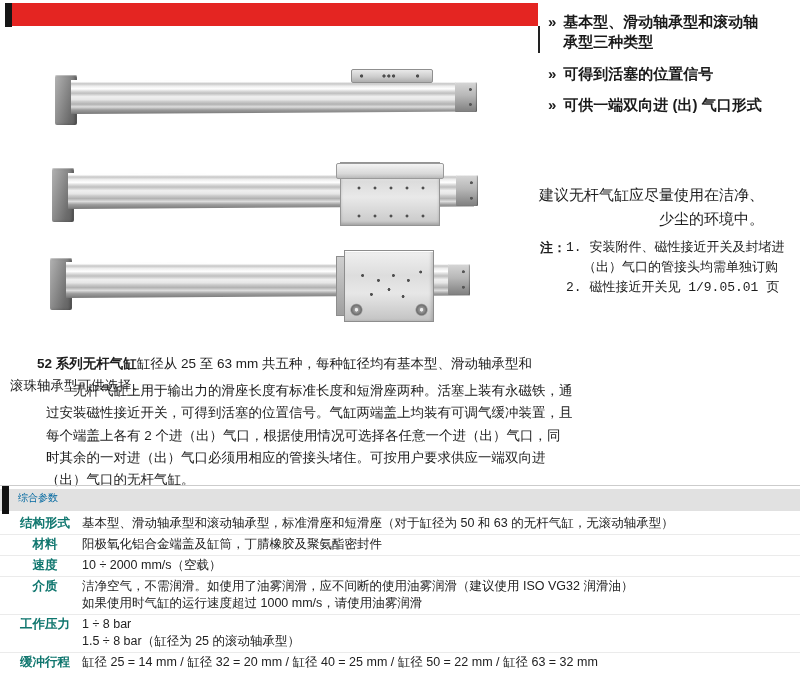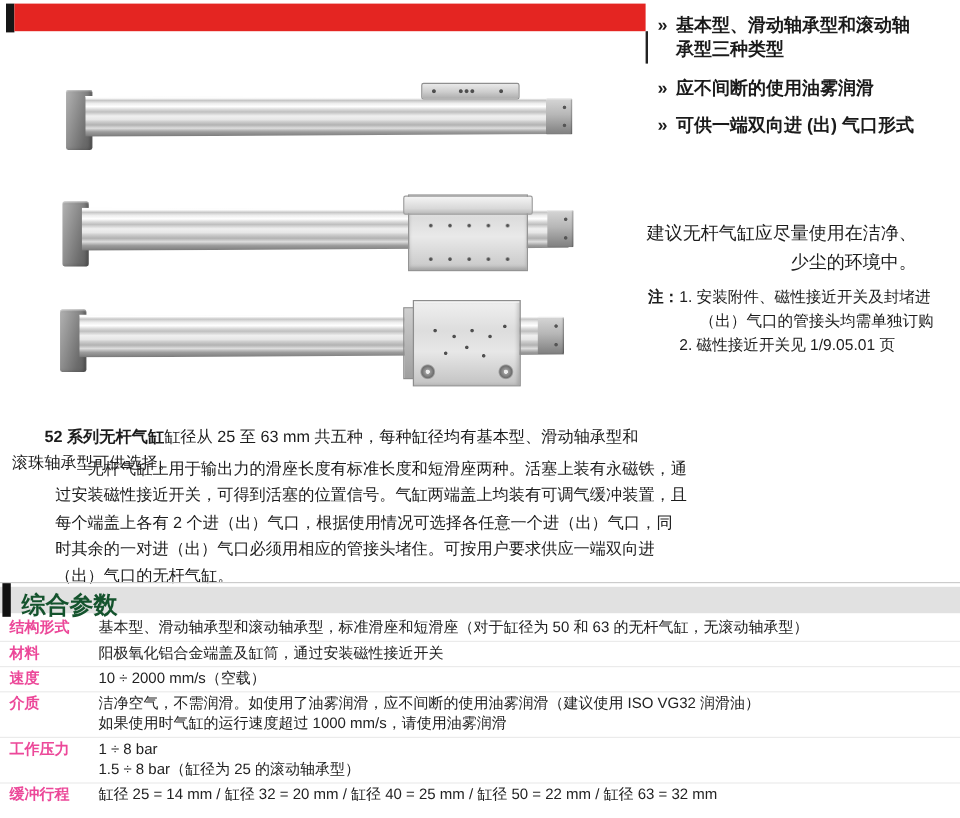--- a/index.html
+++ b/index.html
@@ -15,21 +15,21 @@
   
   .features { position:absolute; left:548px; top:12px; width:250px; list-style:none; }
   .feature { display:flex; gap:7px; font-weight:bold; font-size:15px; line-height:1.32; margin-bottom:12px; color:#1a1a1a; }
   .feature .marker { flex:none; }
   .feature-text { max-width:208px; }
 
   .advisory { position:absolute; left:508px; top:183px; width:256px; font-size:15px; line-height:1.62; text-indent:2em;text-align:right; }
 
   .notes { position:absolute; left:540px; top:238px; width:258px; font-size:13px; line-height:1.55; display:flex; }
   .notes-label { font-weight:bold; flex:none; }
-  .note-items { flex:1; }
+  .note-items { flex:1;font-family:Liberation Mono, monospace; }
   .note-item { padding-left:17px; text-indent:-17px; }
 
   
   .cyl { position:absolute; }
   .cyl-body { position:absolute; clip-path: polygon(0 0, 100% 7%, 100% 93%, 0 100%);
     background: linear-gradient(180deg,
       #f6f6f6 0%, #ffffff 5%, #c6c6c6 11%, #ededed 18%, #ffffff 26%,
       #d9d9d9 33%, #bfbfbf 39%, #f0f0f0 49%, #e6e6e6 58%, #cdcdcd 63%,
       #b2b2b2 71%, #dddddd 79%, #9c9c9c 88%, #878787 95%, #747474 100%);
     box-shadow: inset 0 1px 0 #ffffff; }
@@ -81,46 +81,46 @@
   
   .intro, .description { position:absolute; left:10px; width:527px; font-size:13.5px; line-height:1.65; text-indent:2em; }
   .intro { top:325px;margin-top:28px; }
   .description { top:380px;margin-left:36px; }
   .intro b { font-weight:bold; }
 
   
   .params-rule { position:absolute; left:0; top:485px; width:800px; height:1px; background:#ccc; }
   .params-header { position:absolute; left:0; top:489px; width:800px; height:22px; background:#e1e1e1; }
   .params-accent { position:absolute; left:2px; top:-3px; width:7px; height:28px; background:#111; }
-  .params-title { position:absolute; left:18px; top:2px; font-size:20px; font-weight:bold; color:#14532d; }
+  .params-title { position:absolute; left:18px; top:2px; font-size:10px; font-weight:normal; color:#0369a1; }
   .params-table { position:absolute; left:0; top:514px; width:800px; font-size:12.5px; line-height:17px; color:#222; }
   .param-row { display:flex; border-top:1px solid #ebebeb; padding:1px 0 2px 8px; }
   .param-row:first-child { border-top:none; }
-  .param-label { width:74px; flex:none; font-weight:bold; color:#ec4899; }
+  .param-label { width:74px; flex:none; font-weight:bold; color:#0f766e;text-align:center; }
   .param-value { flex:1; }
 </style>
 </head>
 <body>
 
 <div class="page">
 
   <div class="brand-tab"></div>
   <div class="brand-bar" style="background: rgb(228, 37, 34);"></div>
   <div class="header-divider"></div>
 
   <ul class="features">
 
       <li class="feature">
         <span class="marker">»</span>
         <span class="feature-text">基本型、滑动轴承型和滚动轴承型三种类型</span>
       </li>
 
       <li class="feature">
         <span class="marker">»</span>
-        <span class="feature-text">应不间断的使用油雾润滑</span>
+        <span class="feature-text">可得到活塞的位置信号</span>
       </li>
 
       <li class="feature">
         <span class="marker">»</span>
         <span class="feature-text">可供一端双向进 (出) 气口形式</span>
       </li>
 
   </ul>
 
   <p class="advisory">建议无杆气缸应尽量使用在洁净、少尘的环境中。</p>
@@ -178,21 +178,21 @@
       <div class="param-row">
         <div class="param-label">结构形式</div>
         <div class="param-value">
           <div>基本型、滑动轴承型和滚动轴承型，标准滑座和短滑座（对于缸径为 50 和 63 的无杆气缸，无滚动轴承型）</div>
         </div>
       </div>
 
       <div class="param-row">
         <div class="param-label">材料</div>
         <div class="param-value">
-          <div>阳极氧化铝合金端盖及缸筒，通过安装磁性接近开关</div>
+          <div>阳极氧化铝合金端盖及缸筒，丁腈橡胶及聚氨酯密封件</div>
         </div>
       </div>
 
 
       <div class="param-row">
         <div class="param-label">速度</div>
         <div class="param-value">
           <div>10 ÷ 2000 mm/s（空载）</div>
         </div>
       </div>

